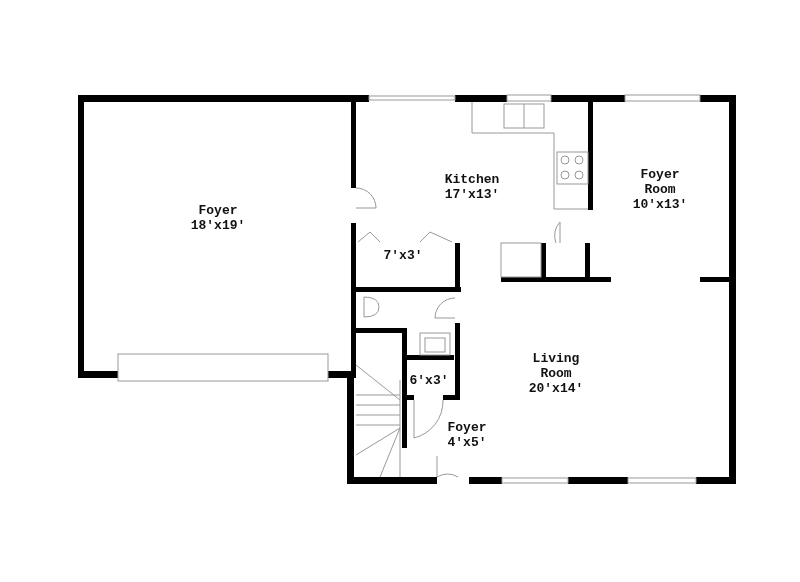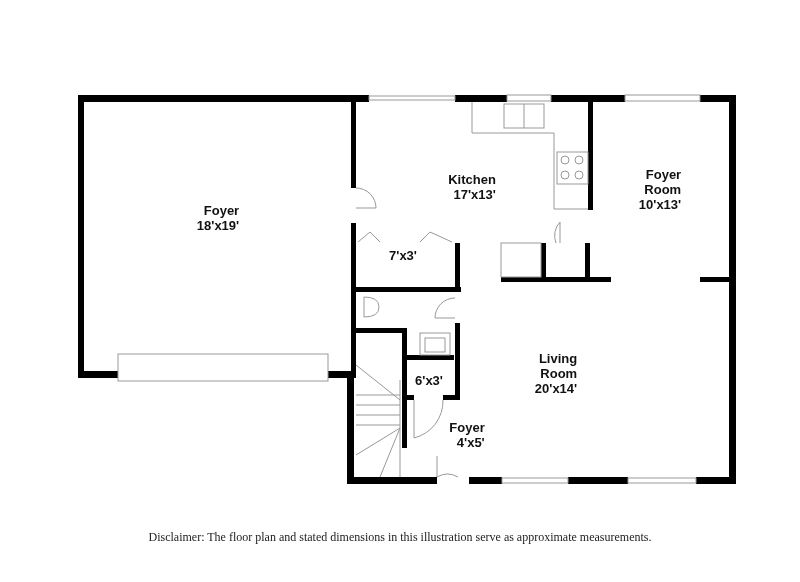--- a/index.html
+++ b/index.html
@@ -1,19 +1,19 @@
 <!DOCTYPE html>
 <html><head>
 <meta charset="utf-8">
 <style>
   html, body { margin: 0; padding: 0; background: #ffffff; }
   body { width: 800px; height: 582px; position: relative; overflow: hidden; font-family: "DejaVu Serif", serif; }
   #plan { position: absolute; left: 0; top: 0; width: 800px; height: 582px; }
   .room-label {
-    position: absolute; text-align: right; font-family: Liberation Sans, sans-serif;
+    position: absolute; text-align: center; font-family: Liberation Mono, monospace;
     font-weight: bold; font-size: 13px; line-height: 15px; color: #111;
     transform: translateX(-50%); white-space: nowrap;
   }
   .disclaimer {
     position: absolute; left: 0; width: 800px; top: 529px; text-align: center;
     font-family: "Liberation Serif", serif; font-size: 12px; line-height: 16px; color: #222;
   }
 </style>
 </head>
 <body>
@@ -129,14 +129,13 @@
   <div>Foyer</div>
   <div>4'x5'</div>
 </div>
 <div class="room-label" style="left:556px; top:351px;">
   <div>Living</div>
   <div>Room</div>
   <div>20'x14'</div>
 </div>
 
 <div class="disclaimer">
-  <div>Disclaimer: The floor plan and stated dimensions in this illustration serve as approximate measurements.</div>
 </div>
 
 </body></html>

